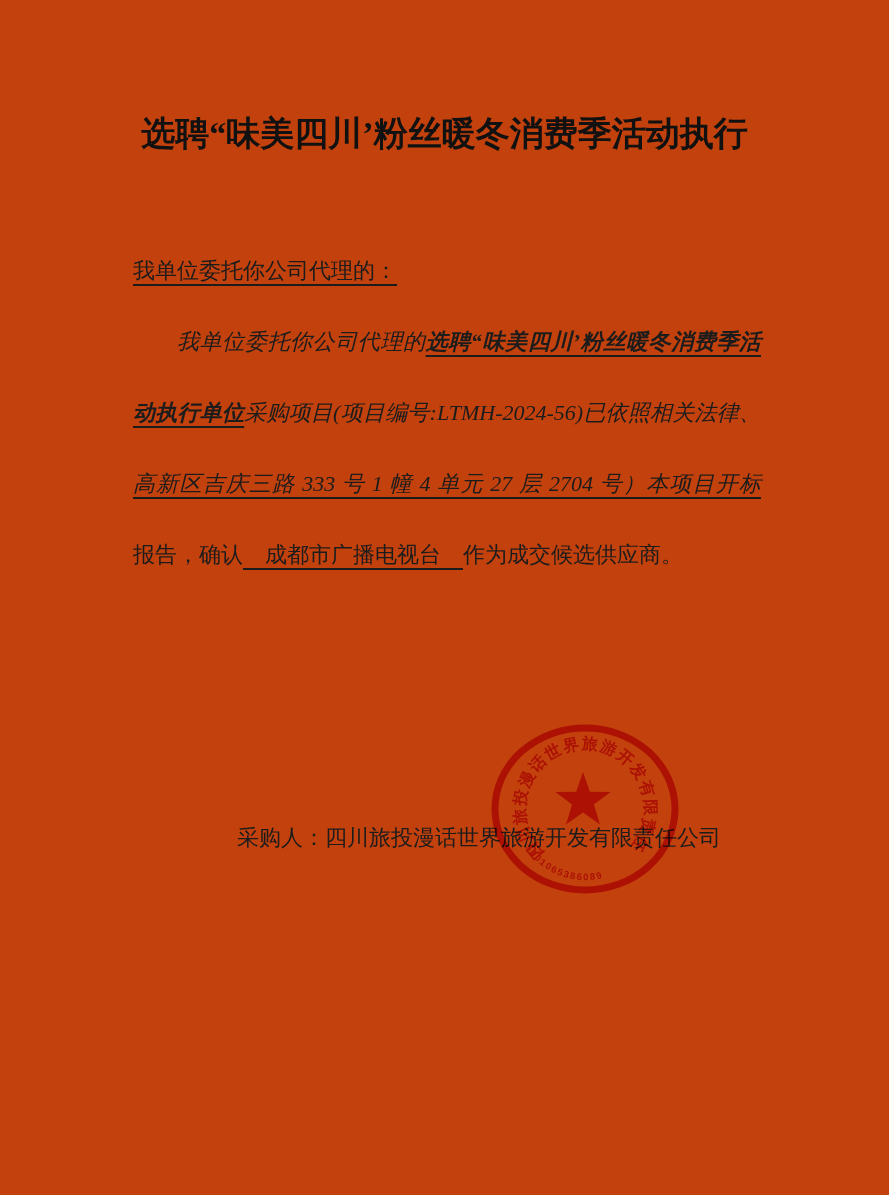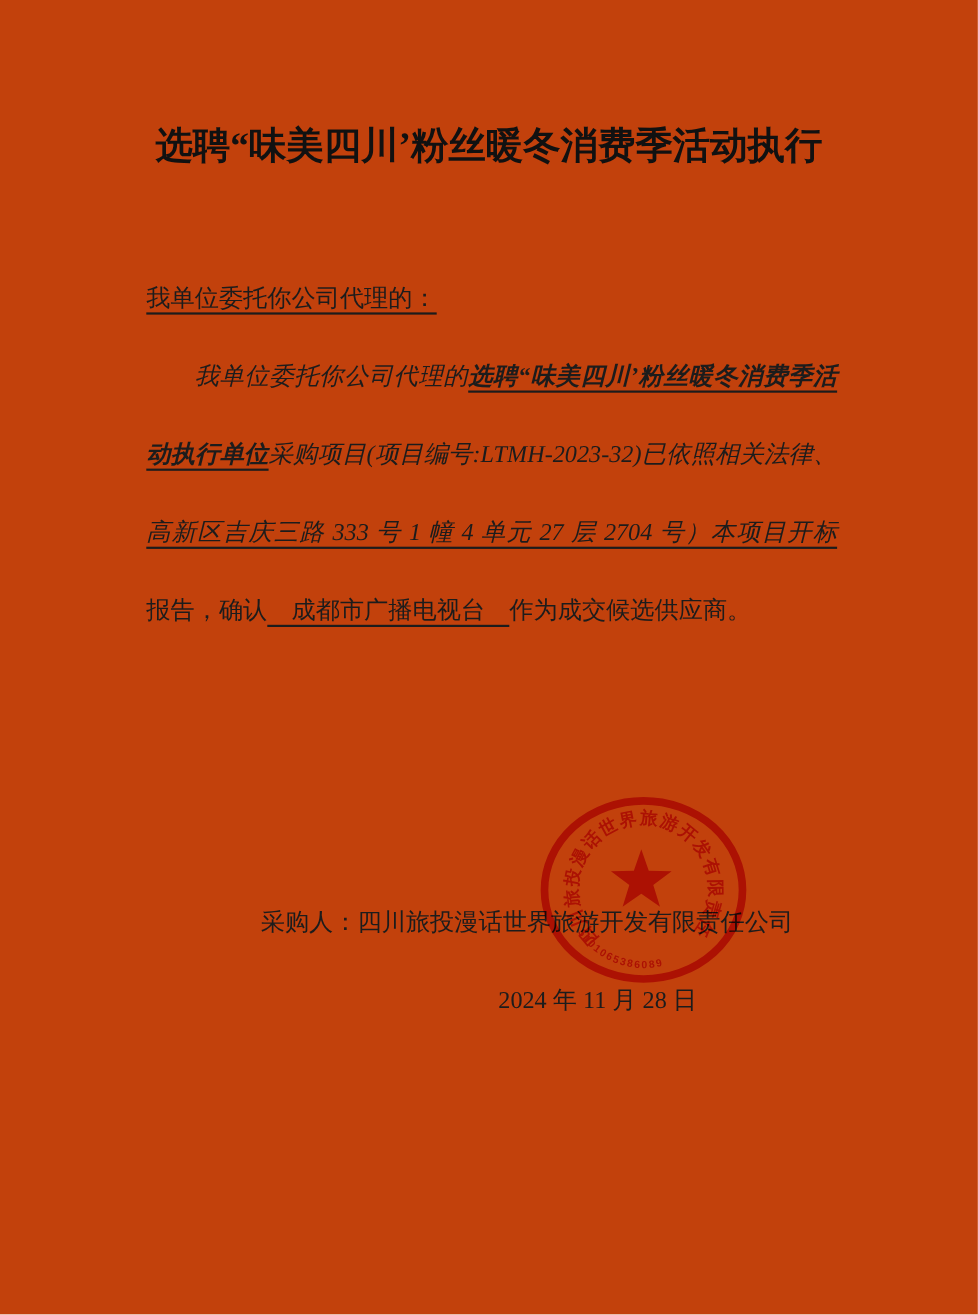--- a/index.html
+++ b/index.html
@@ -43,32 +43,31 @@
 
   <div class="title">
     <div>选聘“味美四川’粉丝暖冬消费季活动执行</div>
   </div>
 
   <div class="bodytext">
     <div class="line"><span class="u">我单位委托你公司代理的：</span></div>
 
     <div class="line just indent"><span>我单位委托你公司代理的</span><span class="bu">选聘“味美四川’粉丝暖冬消费季活</span></div>
 
-    <div class="line just"><span class="bu">动执行单位</span><span>采购项目(项目编号:LTMH-2023-32)已依照相关法律、</span></div>
+    <div class="line just"><span class="bu">动执行单位</span><span>采购项目(项目编号:LTMH-2024-56)已依照相关法律、</span></div>
 
 
     <div class="line just"><span class="u">高新区吉庆三路 333 号 1 幢 4 单元 27 层 2704 号）本项目开标</span></div>
 
 
     <div class="line"><span>报告，确认</span><span class="u">　成都市广播电视台　</span><span>作为成交候选供应商。</span></div>
   </div>
 
   <div class="buyer">采购人：四川旅投漫话世界旅游开发有限责任公司</div>
 
-  <div class="dateline">2024 年 11 月 28 日</div>
 
   <svg class="stamp" viewBox="0 0 197 177" aria-hidden="true">
     <ellipse class="sealring" cx="98" cy="88" rx="90" ry="81"></ellipse>
     <polygon class="sealstar" transform="translate(96,80)" points="0,-29 6.8,-9.3 27.6,-9 10.9,3.6 17,23.4 0,11.5 -17,23.4 -10.9,3.6 -27.6,-9 -6.8,-9.3"></polygon>
     <path id="arcTop" d="M 57.9 132.6 A 60 60 0 1 1 138.1 132.6" fill="none"></path>
     <path id="arcBot" d="M 38.4 126.7 A 71 71 0 0 0 157.6 126.7" fill="none"></path>
     <text class="sealtext"><textPath href="#arcTop">四川旅投漫话世界旅游开发有限责任公司</textPath></text>
     <text class="sealnum"><textPath href="#arcBot">5101065386089</textPath></text>
   </svg>
 

